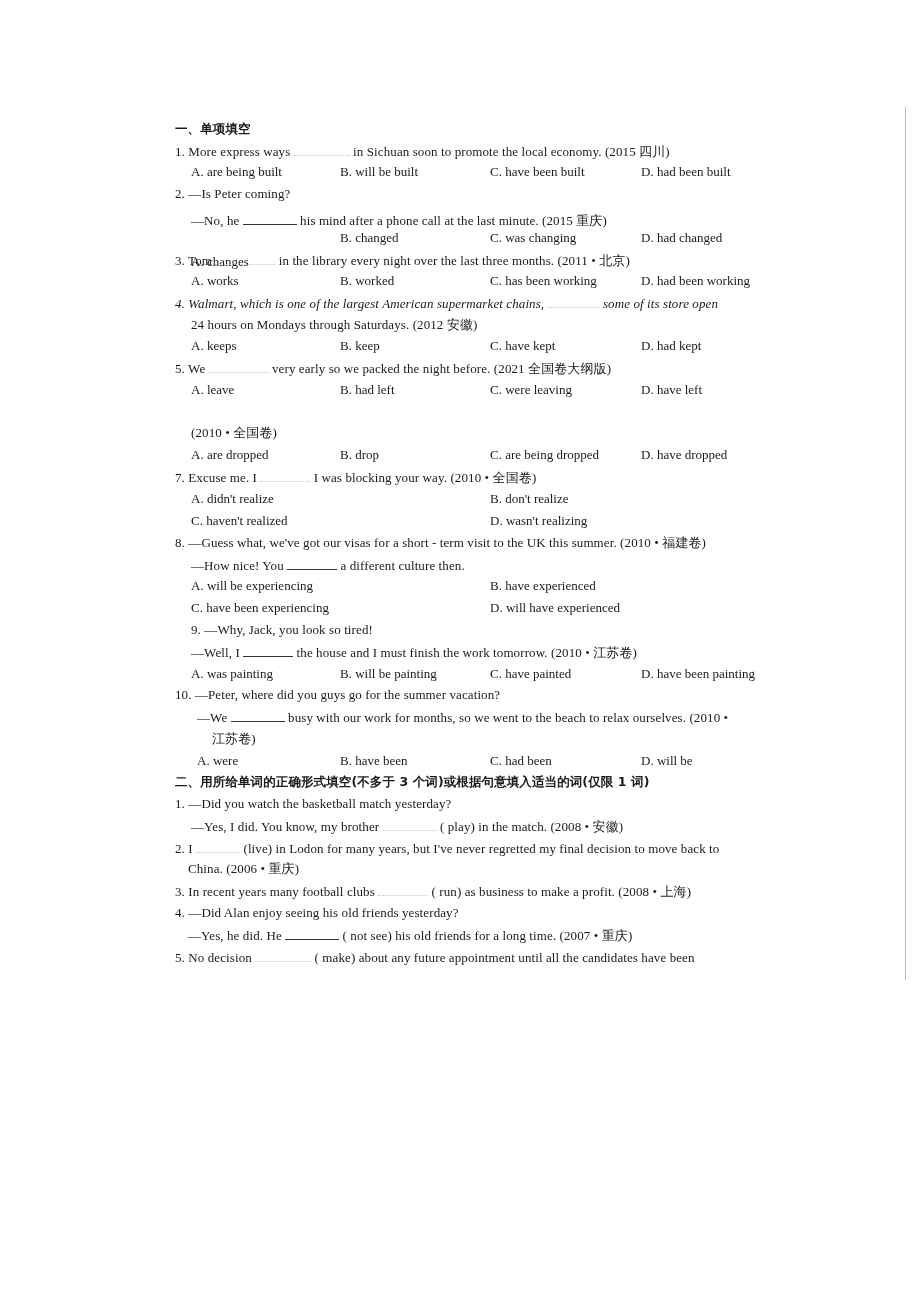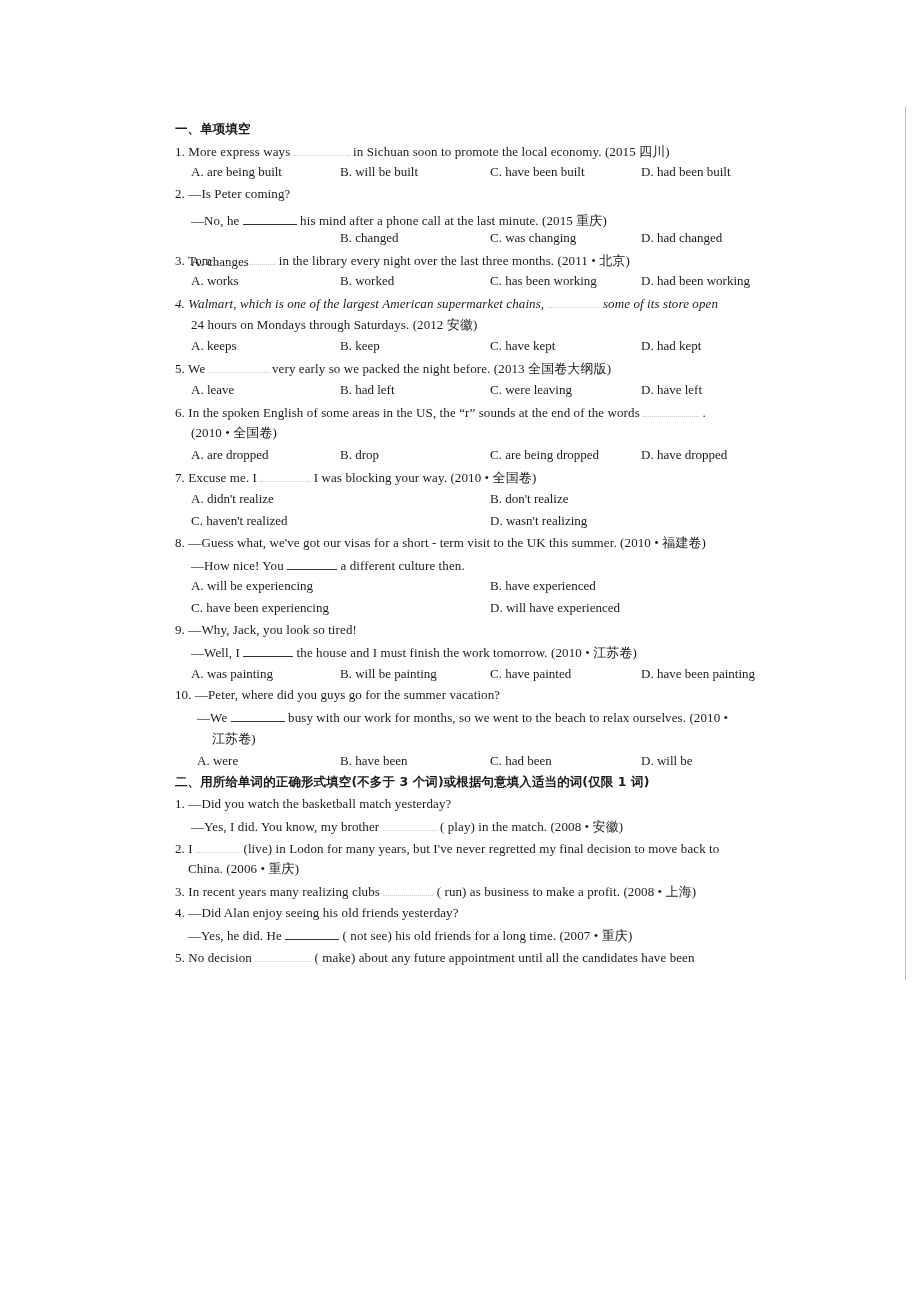--- a/index.html
+++ b/index.html
@@ -73,33 +73,27 @@
   <div class="line" style="left:191px;top:317px;">24 hours on Mondays through Saturdays. (2012 安徽)</div>
   <div class="opt" style="left:191px;top:338px;">A. keeps</div>
   <div class="opt" style="left:340px;top:338px;">B. keep</div>
   <div class="opt" style="left:490px;top:338px;">C. have kept</div>
   <div class="opt" style="left:641px;top:338px;">D. had kept</div>
 
   <div class="line" style="left:175px;top:360px;">
     <span>5.</span>
     <span>We</span>
     <span class="blank" style="width:60px"></span>
-    <span>very early so we packed the night before. (2013 全国卷大纲版)</span>
+    <span>very early so we packed the night before. (2021 全国卷大纲版)</span>
   </div>
   <div class="opt" style="left:191px;top:382px;">A. leave</div>
   <div class="opt" style="left:340px;top:382px;">B. had left</div>
   <div class="opt" style="left:490px;top:382px;">C. were leaving</div>
   <div class="opt" style="left:641px;top:382px;">D. have left</div>
 
-  <div class="line" style="left:175px;top:404px;">
-    <span>6.</span>
-    <span>In the spoken English of some areas in the US, the “r” sounds at the end of the words</span>
-    <span class="blank" style="width:56px"></span>
-    <span>.</span>
-  </div>
   <div class="line" style="left:191px;top:425px;">(2010 • 全国卷)</div>
   <div class="opt" style="left:191px;top:447px;">A. are dropped</div>
   <div class="opt" style="left:340px;top:447px;">B. drop</div>
   <div class="opt" style="left:490px;top:447px;">C. are being dropped</div>
   <div class="opt" style="left:641px;top:447px;">D. have dropped</div>
 
   <div class="line" style="left:175px;top:469px;">
     <span>7.</span>
     <span>Excuse me. I</span>
     <span class="blank" style="width:50px"></span>
@@ -117,21 +111,21 @@
   <div class="line" style="left:191px;top:557px;">
     <span>—How nice! You</span>
     <span class="blank solid" style="width:50px"></span>
     <span>a different culture then.</span>
   </div>
   <div class="opt" style="left:191px;top:578px;">A. will be experiencing</div>
   <div class="opt" style="left:490px;top:578px;">B. have experienced</div>
   <div class="opt" style="left:191px;top:600px;">C. have been experiencing</div>
   <div class="opt" style="left:490px;top:600px;">D. will have experienced</div>
 
-  <div class="line" style="left:175px;top:622px;">
+  <div class="line" style="left:191px;top:622px;">
     <span>9.</span>
     <span>—Why, Jack, you look so tired!</span>
   </div>
   <div class="line" style="left:191px;top:644px;text-align:center;">
     <span>—Well, I</span>
     <span class="blank solid" style="width:50px"></span>
     <span>the house and I must finish the work tomorrow. (2010 • 江苏卷)</span>
   </div>
   <div class="opt" style="left:191px;top:666px;">A. was painting</div>
   <div class="opt" style="left:340px;top:666px;">B. will be painting</div>
@@ -168,21 +162,21 @@
   <div class="line" style="left:175px;top:840px;">
     <span>2.</span>
     <span>I</span>
     <span class="blank" style="width:44px"></span>
     <span>(live) in Lodon for many years, but I've never regretted my final decision to move back to</span>
   </div>
   <div class="line" style="left:188px;top:861px;">China. (2006 • 重庆)</div>
 
   <div class="line" style="left:175px;top:883px;">
     <span>3.</span>
-    <span>In recent years many realizing clubs</span>
+    <span>In recent years many football clubs</span>
     <span class="blank" style="width:50px"></span>
     <span>( run) as business to make a profit. (2008 • 上海)</span>
   </div>
 
   <div class="line" style="left:175px;top:905px;">
     <span>4.</span>
     <span>—Did Alan enjoy seeing his old friends yesterday?</span>
   </div>
   <div class="line" style="left:188px;top:927px;">
     <span>—Yes, he did. He</span>

